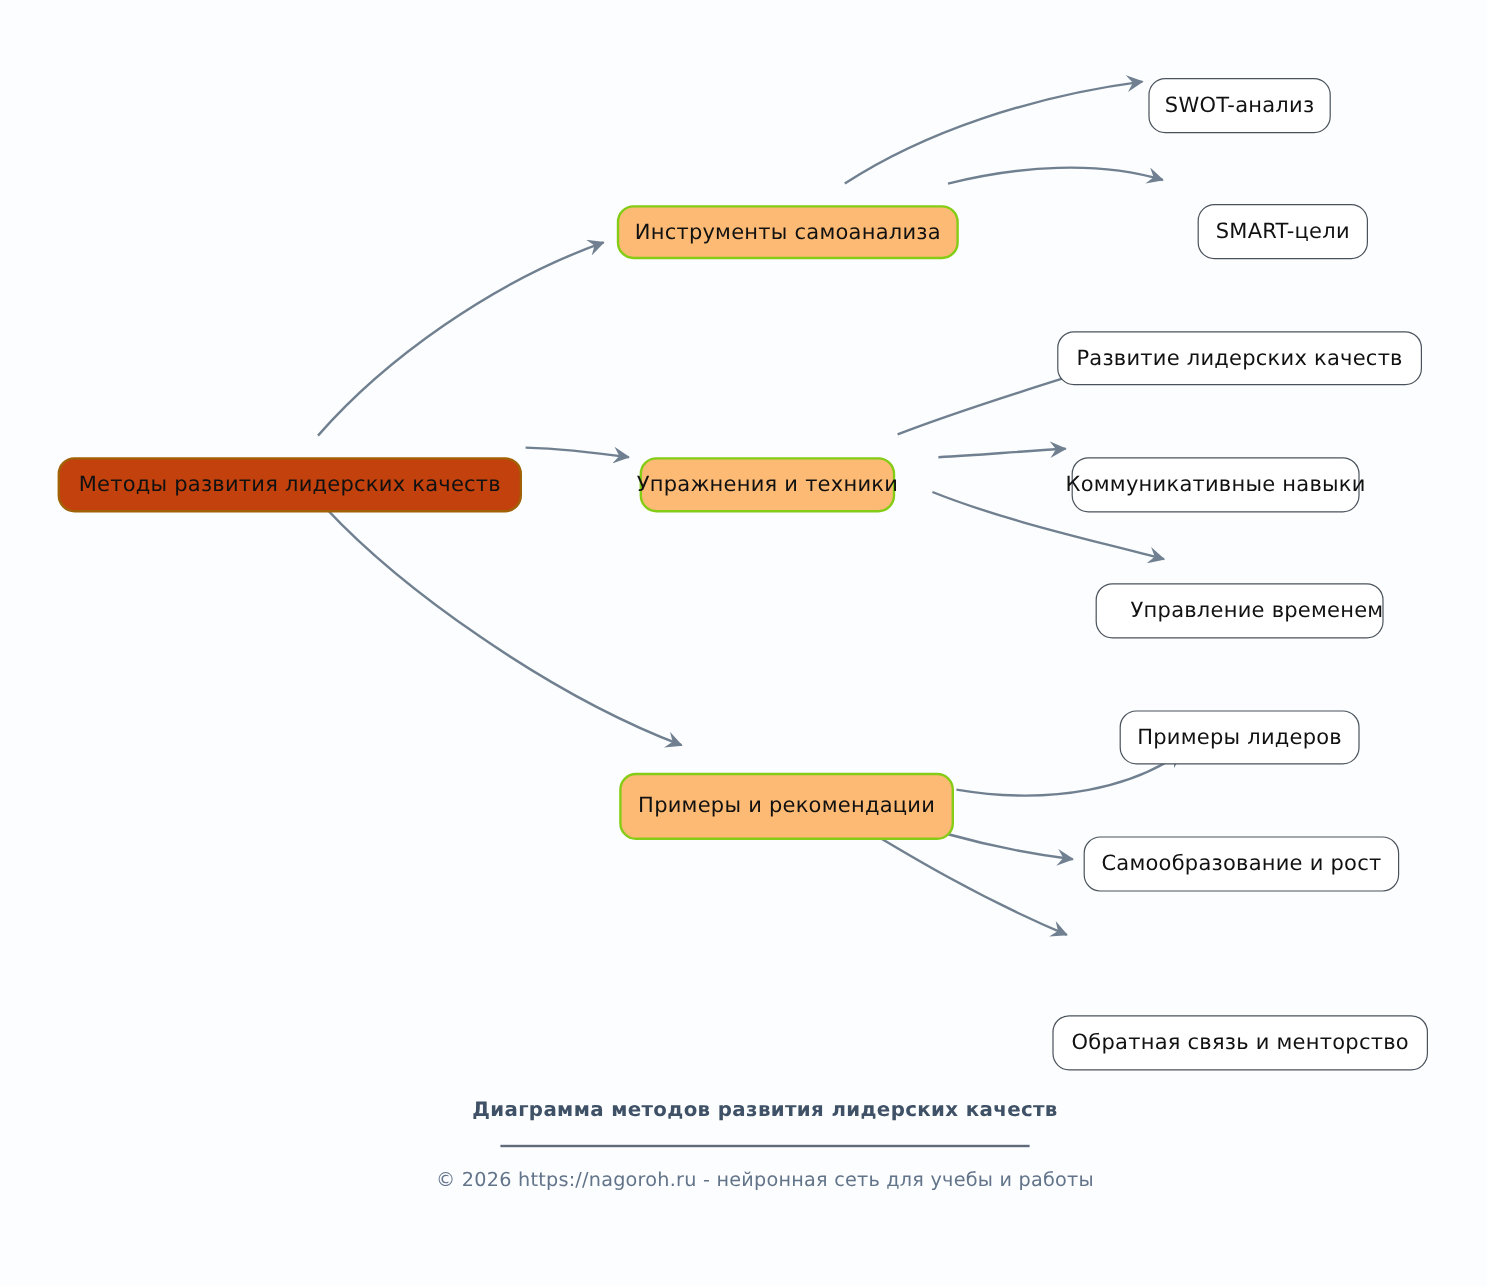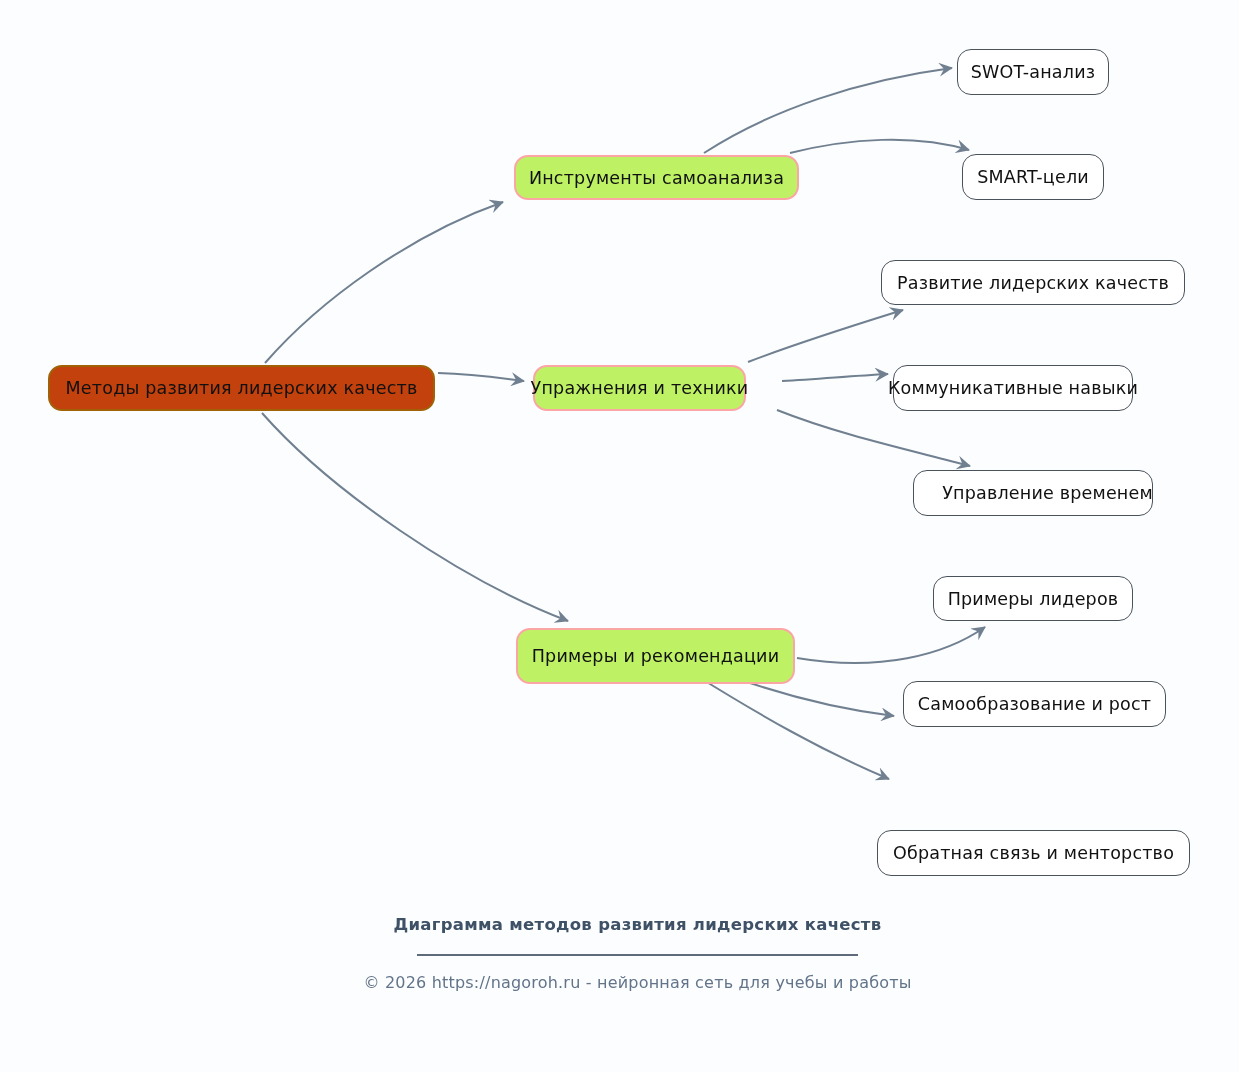--- a/index.html
+++ b/index.html
@@ -24,28 +24,29 @@
     position: absolute;
     display: flex;
     align-items: center;
     justify-content: center;
     border-radius: 14px;
     font-size: 17.5px;
     color: #111111;
     white-space: nowrap;
     box-sizing: border-box;
     letter-spacing: 0.2px;
+    margin-top: 16px;
   }
   .node-root {
     background: #c2410c;
     border: 2px solid #a16207;
   }
   .node-branch {
-    background: #bef264;
-    border: 2px solid #fca5a5;
+    background: #fdba74;
+    border: 2px solid #84cc16;
   }
   .node-leaf {
     background: #ffffff;
     border: 1.7px solid #4a535c;
   }
   .footer {
     position: absolute;
     left: 18px;
     top: 915px;
     width: 1239px;
@@ -99,21 +100,21 @@
   <div class="node node-root" style="left:48px; top:365px; width:387px; height:46px;">Методы развития лидерских качеств</div>
 
   <div class="node node-branch" style="left:514px; top:155px; width:285px; height:45px;">Инструменты самоанализа</div>
 
   <div class="node node-branch" style="left:533px; top:365px; width:213px; height:46px;">Упражнения и техники</div>
 
   <div class="node node-branch" style="left:516px; top:628px; width:279px; height:56px;">Примеры и рекомендации</div>
 
   <div class="node node-leaf" style="left:957px; top:49px; width:152px; height:46px;">SWOT-анализ</div>
 
-  <div class="node node-leaf" style="left:962px; top:154px; width:142px; height:46px;">SMART-цели</div>
+  <div class="node node-leaf" style="left:998px; top:154px; width:142px; height:46px;">SMART-цели</div>
 
   <div class="node node-leaf" style="left:881px; top:260px; width:304px; height:45px;text-align:right;">Развитие лидерских качеств</div>
 
   <div class="node node-leaf" style="left:893px; top:365px; width:240px; height:46px;">Коммуникативные навыки</div>
 
   <div class="node node-leaf" style="left:913px; top:470px; width:240px; height:46px;padding-left:29px;">Управление временем</div>
 
   <div class="node node-leaf" style="left:933px; top:576px; width:200px; height:45px;">Примеры лидеров</div>
 
   <div class="node node-leaf" style="left:903px; top:681px; width:263px; height:46px;">Самообразование и рост</div>

